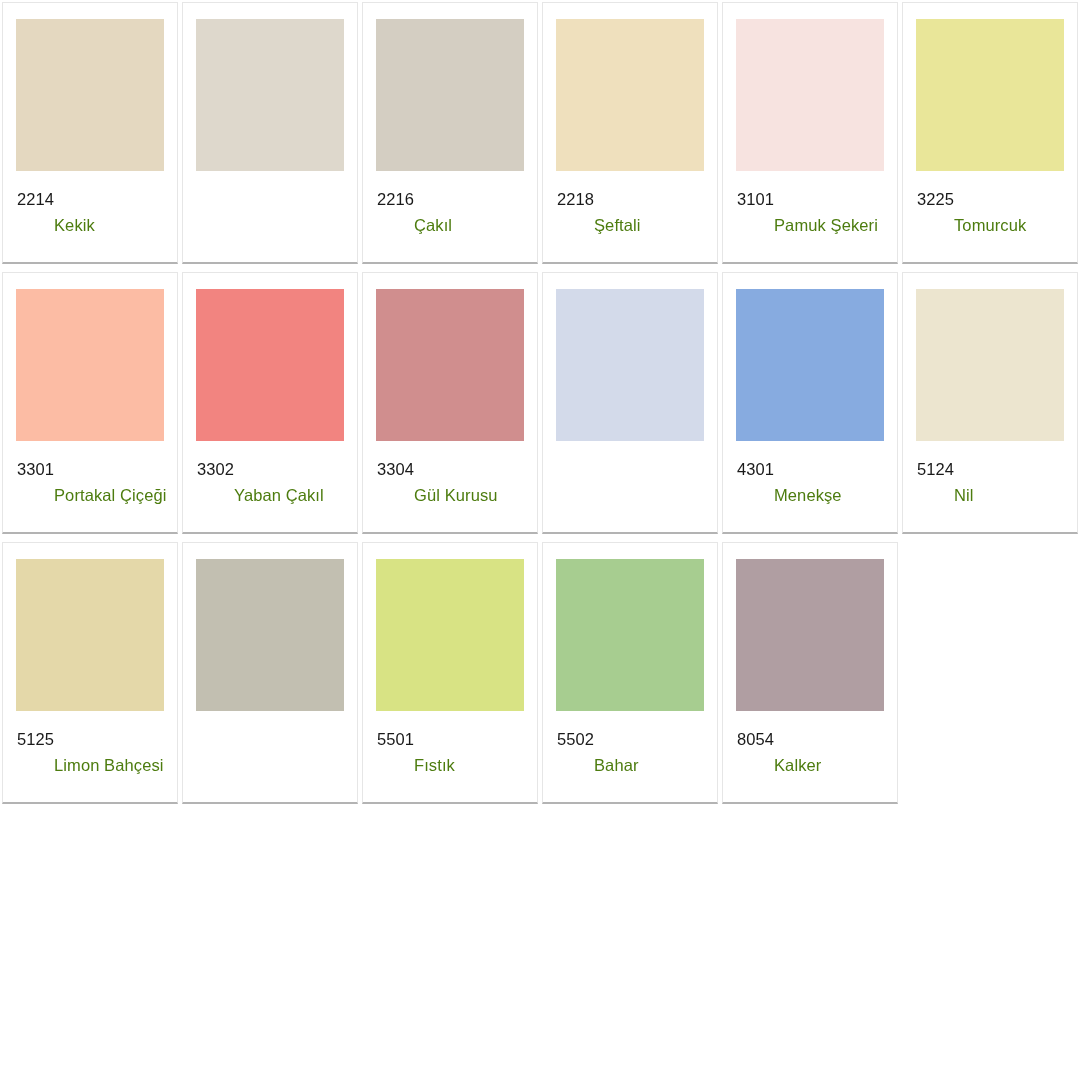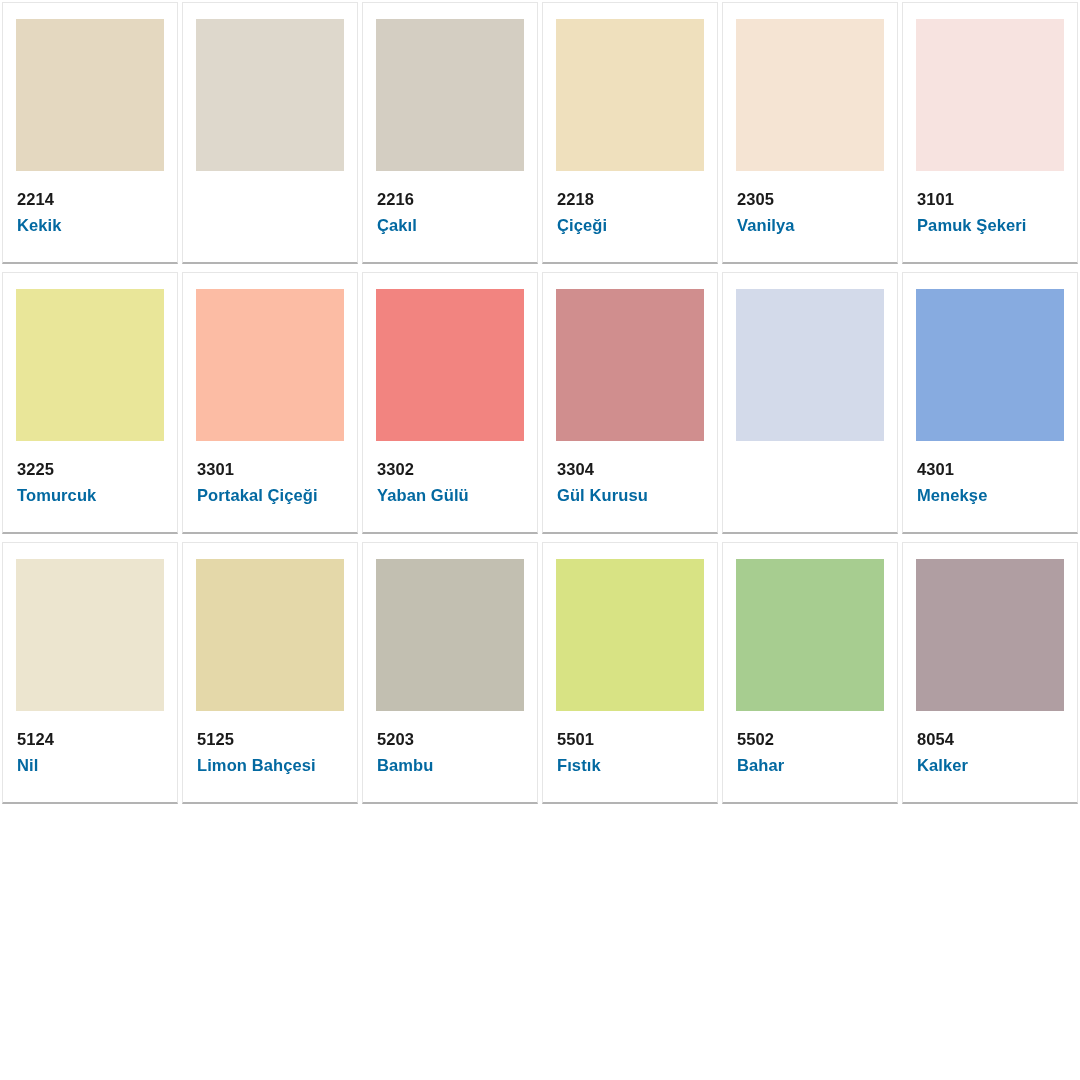--- a/index.html
+++ b/index.html
@@ -40,38 +40,38 @@
     box-sizing: border-box;
     width: 148px;
     height: 152px;
     margin: 16px auto 0 auto;
     display: block;
   }
 
   .swatch-meta {
     box-sizing: border-box;
     padding: 16px 0 0 14px;
-    font-weight: bold;
   }
 
   .swatch-code {
     display: block;
     font-size: 16.5px;
     line-height: 1.55;
     color: #1a1a1a;
     letter-spacing: 0.1px;
   }
 
   .swatch-name {
     display: block;
     font-size: 16.5px;
     line-height: 1.55;
-    color: #0369a1;
+    color: #4d7c0f;
     letter-spacing: 0.1px;
     white-space: nowrap;
+    margin-left: 37px;
   }
 </style>
 </head>
 <body>
 
 <main id="swatch-grid">
     <div class="swatch-card">
       <div class="swatch-chip" style="background-color: rgb(228, 216, 192);"></div>
       <div class="swatch-meta">
         <span class="swatch-code">2214</span>
@@ -85,28 +85,21 @@
       <div class="swatch-chip" style="background-color: rgb(212, 206, 194);"></div>
       <div class="swatch-meta">
         <span class="swatch-code">2216</span>
         <span class="swatch-name">Çakıl</span>
       </div>
     </div>
     <div class="swatch-card">
       <div class="swatch-chip" style="background-color: rgb(239, 224, 189);"></div>
       <div class="swatch-meta">
         <span class="swatch-code">2218</span>
-        <span class="swatch-name">Çiçeği</span>
-      </div>
-    </div>
-    <div class="swatch-card">
-      <div class="swatch-chip" style="background-color: rgb(245, 228, 211);"></div>
-      <div class="swatch-meta">
-        <span class="swatch-code">2305</span>
-        <span class="swatch-name">Vanilya</span>
+        <span class="swatch-name">Şeftali</span>
       </div>
     </div>
     <div class="swatch-card">
       <div class="swatch-chip" style="background-color: rgb(247, 227, 224);"></div>
       <div class="swatch-meta">
         <span class="swatch-code">3101</span>
         <span class="swatch-name">Pamuk Şekeri</span>
       </div>
     </div>
     <div class="swatch-card">
@@ -120,21 +113,21 @@
       <div class="swatch-chip" style="background-color: rgb(252, 188, 164);"></div>
       <div class="swatch-meta">
         <span class="swatch-code">3301</span>
         <span class="swatch-name">Portakal Çiçeği</span>
       </div>
     </div>
     <div class="swatch-card">
       <div class="swatch-chip" style="background-color: rgb(242, 132, 128);"></div>
       <div class="swatch-meta">
         <span class="swatch-code">3302</span>
-        <span class="swatch-name">Yaban Gülü</span>
+        <span class="swatch-name">Yaban Çakıl</span>
       </div>
     </div>
     <div class="swatch-card">
       <div class="swatch-chip" style="background-color: rgb(208, 142, 142);"></div>
       <div class="swatch-meta">
         <span class="swatch-code">3304</span>
         <span class="swatch-name">Gül Kurusu</span>
       </div>
     </div>
     <div class="swatch-card">
@@ -156,24 +149,20 @@
     </div>
     <div class="swatch-card">
       <div class="swatch-chip" style="background-color: rgb(228, 216, 169);"></div>
       <div class="swatch-meta">
         <span class="swatch-code">5125</span>
         <span class="swatch-name">Limon Bahçesi</span>
       </div>
     </div>
     <div class="swatch-card">
       <div class="swatch-chip" style="background-color: rgb(194, 191, 177);"></div>
-      <div class="swatch-meta">
-        <span class="swatch-code">5203</span>
-        <span class="swatch-name">Bambu</span>
-      </div>
     </div>
     <div class="swatch-card">
       <div class="swatch-chip" style="background-color: rgb(216, 227, 132);"></div>
       <div class="swatch-meta">
         <span class="swatch-code">5501</span>
         <span class="swatch-name">Fıstık</span>
       </div>
     </div>
     <div class="swatch-card">
       <div class="swatch-chip" style="background-color: rgb(167, 205, 144);"></div>

